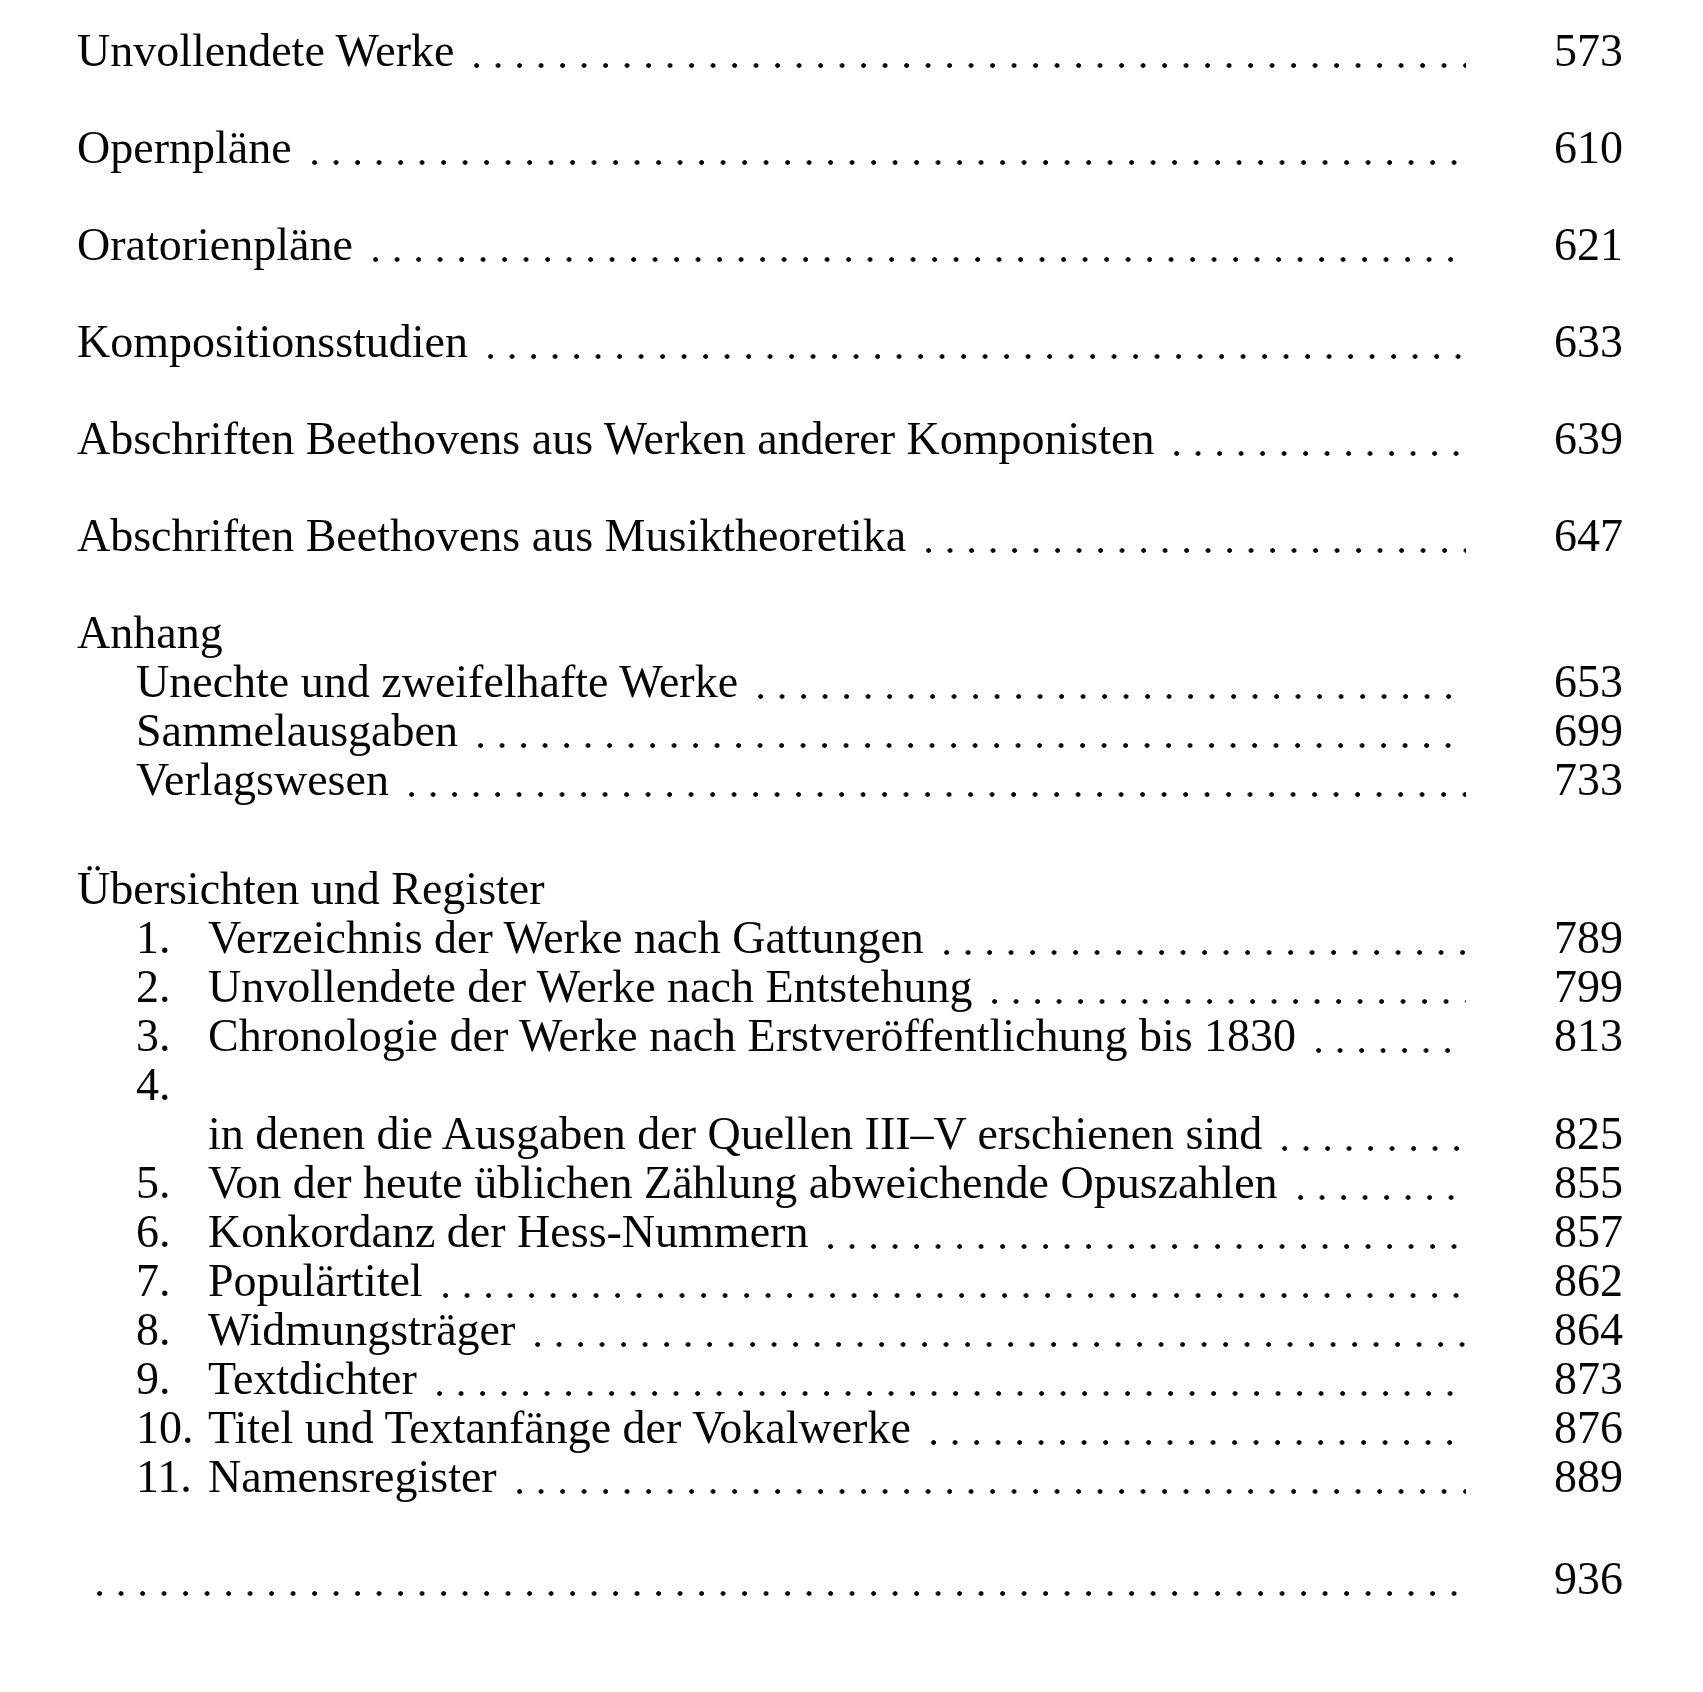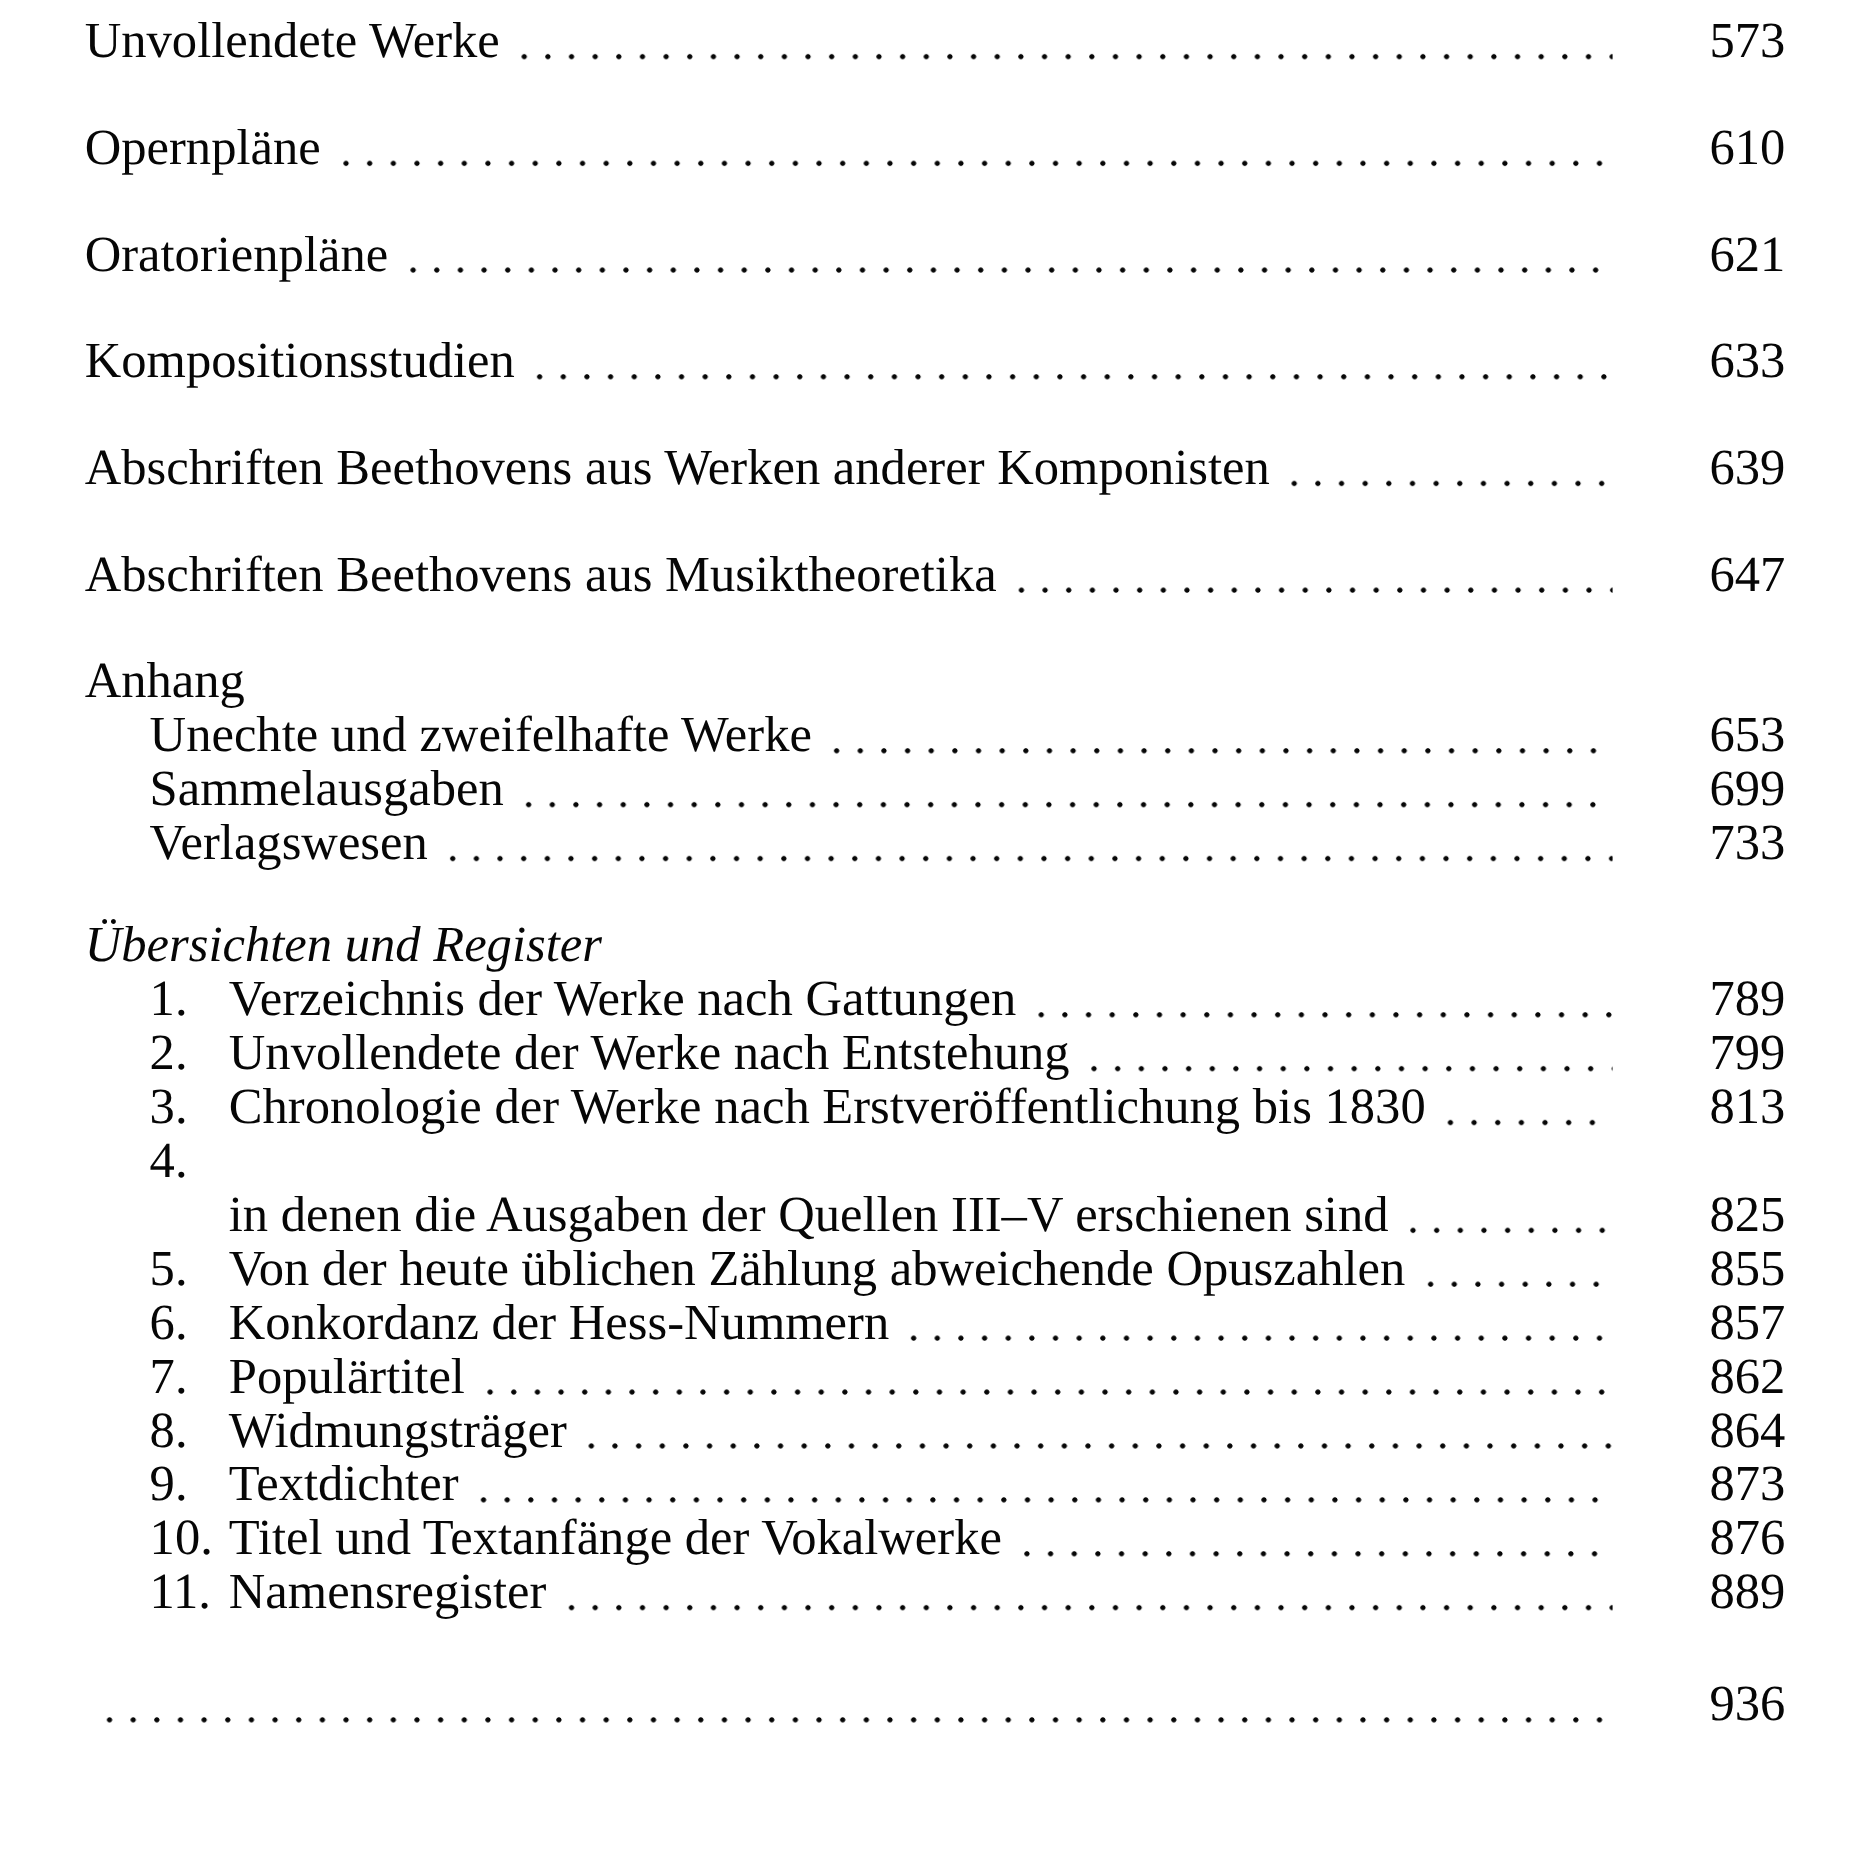--- a/index.html
+++ b/index.html
@@ -11,31 +11,31 @@
   .page {
     position: relative;
     width: 1703px;
     height: 1692px;
     box-sizing: border-box;
     background: #ffffff;
     color: #060606;
     font-family: "Liberation Serif", "DejaVu Serif", serif;
     font-size: 46px;
     line-height: 49px;
-    padding: 12px 80px 0 77px;
+    padding: 26px 80px 0 77px;
     overflow: hidden;
   }
   .row {
     display: flex;
     align-items: stretch;
     white-space: nowrap;
   }
   .row.top { margin-bottom: 48px; }
   .row.head-anhang { margin-top: 10px; }
-  .row.head-register { margin-top: 44px; font-style: italic; }
+  .row.head-register { margin-top: 60px; }
   .row.literatur { margin-top: 53px; margin-bottom: 0; }
   .row.sub { margin-left: 59px; font-family: Liberation Serif, serif; }
   .row.li { margin-left: 59px; }
   .row.cont { margin-left: 131px; }
   .t {
     flex: 0 0 auto;
     white-space: pre;
   }
   .li-num {
     flex: 0 0 72px;

